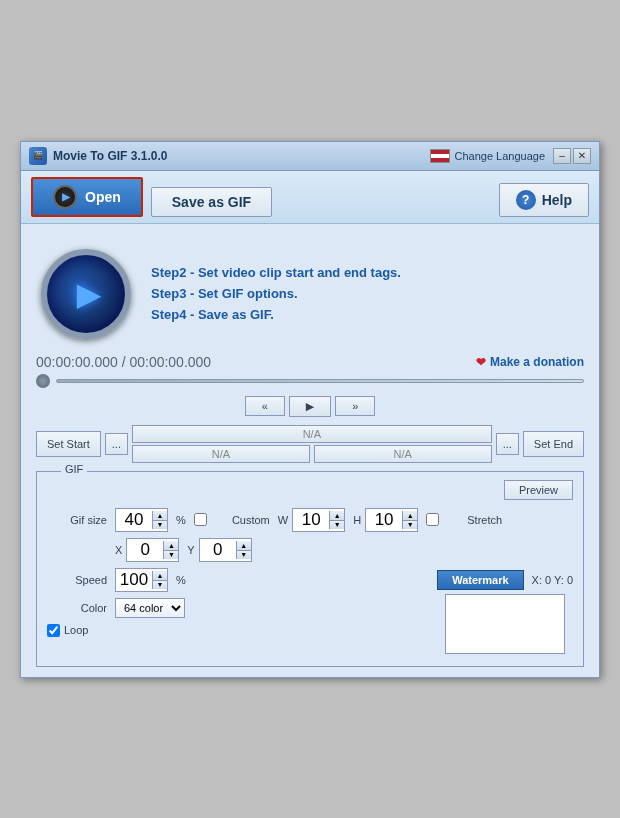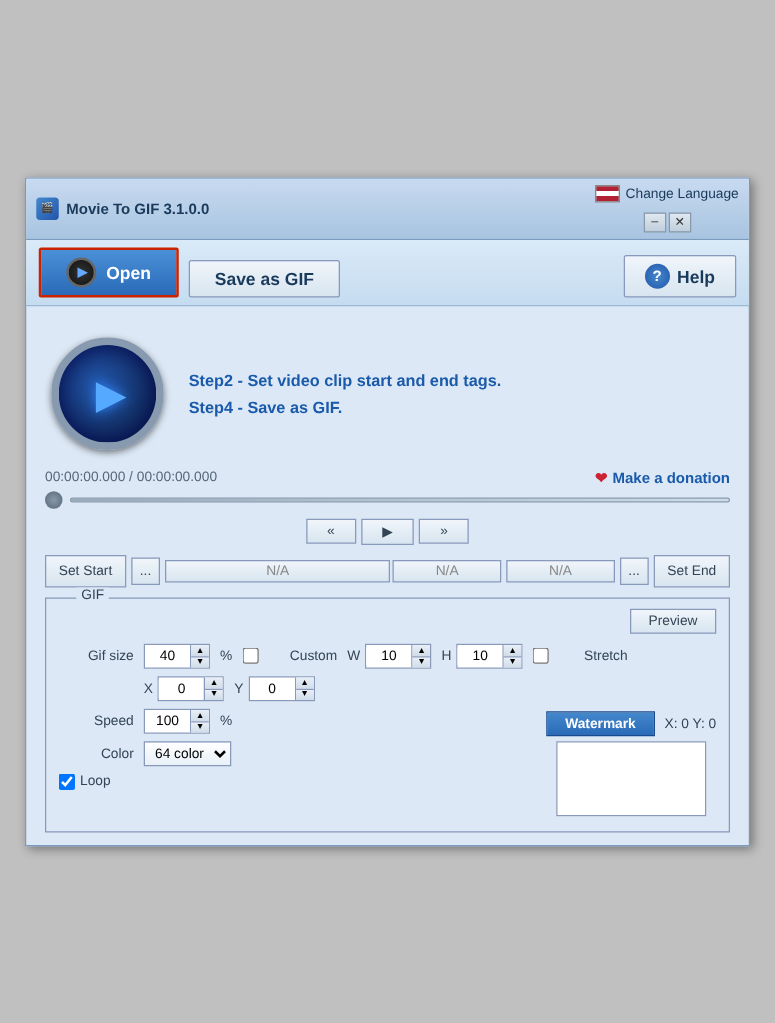--- a/index.html
+++ b/index.html
@@ -42,21 +42,20 @@
       display: flex;
       align-items: center;
       justify-content: center;
       color: white;
       font-size: 8px;
     }
     .title-bar-right {
       display: flex;
       align-items: center;
       gap: 8px;
-      flex-direction: column;
     }
     .title-bar-right .lang-btn {
       display: flex;
       align-items: center;
       gap: 4px;
       font-size: 11px;
       color: #1a3a5c;
       cursor: pointer;
     }
     .flag {
@@ -194,21 +193,21 @@
       font-weight: bold;
     }
     .timecode-row {
       display: flex;
       align-items: center;
       justify-content: space-between;
       margin-bottom: 4px;
     }
     .timecode {
       color: #556677;
-      font-size: 11px;
+      font-size: 14px;
     }
     .donation-btn {
       color: #1a5aaa;
       font-size: 12px;
       font-weight: bold;
       display: flex;
       align-items: center;
       gap: 4px;
       cursor: pointer;
     }
@@ -250,21 +249,21 @@
     }
     .clip-section {
       display: flex;
       align-items: center;
       gap: 4px;
       margin-bottom: 8px;
     }
     .clip-center {
       flex: 1;
       display: flex;
-      flex-direction: row;
+      flex-direction: column;
       align-items: flex-end;
       gap: 2px;
     }
     .clip-na-top {
       background: linear-gradient(to bottom, #f0f5fa, #d8e5f0);
       border: 1px solid #8899bb;
       color: #888;
       text-align: center;
       width: 100%;
       padding: 2px;
@@ -344,21 +343,21 @@
       display: flex;
       align-items: center;
       border: 1px solid #8899bb;
       background: white;
     }
     .spin-field input {
       width: 36px;
       border: none;
       outline: none;
       text-align: center;
-      font-size: 11px;
+      font-size: 17px;
       padding: 1px 2px;
     }
     .spin-arrows {
       display: flex;
       flex-direction: column;
       border-left: 1px solid #8899bb;
     }
     .spin-up, .spin-dn {
       width: 14px;
       height: 9px;
@@ -468,20 +467,21 @@
       <span>Help</span>
     </button>
   </div>
 
   <div class="main-content">
 
     <div class="preview-section">
       <div class="video-icon"></div>
       <div class="steps">
         <div class="step">Step2 - Set video clip start and end tags.</div>
+        <div class="step">Step3 - Set GIF options.</div>
         <div class="step">Step4 - Save as GIF.</div>
       </div>
     </div>
 
     <div class="timecode-row">
       <span class="timecode">00:00:00.000 / 00:00:00.000</span>
       <div class="donation-btn">
         <span class="heart">❤</span>
         <span>Make a donation</span>
       </div>

